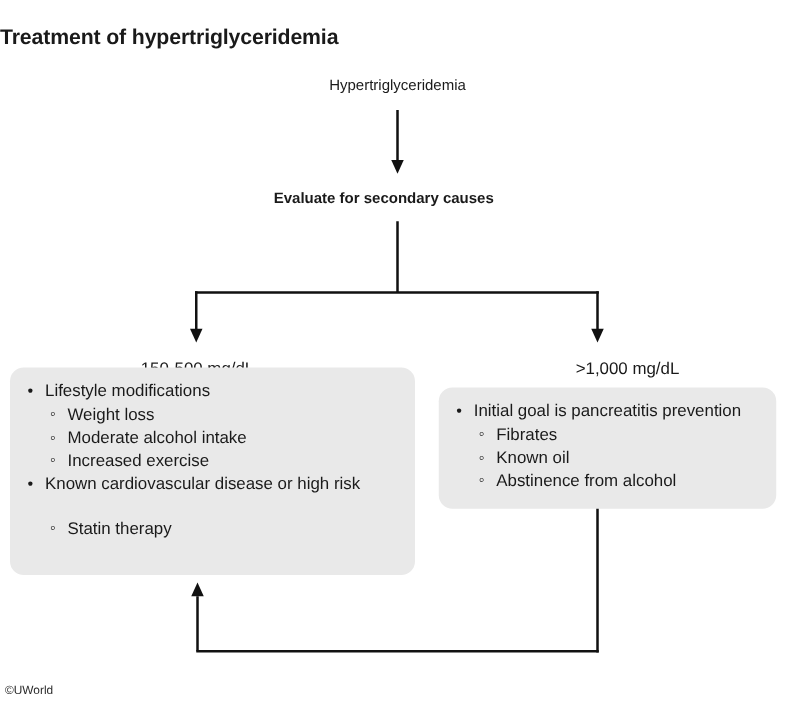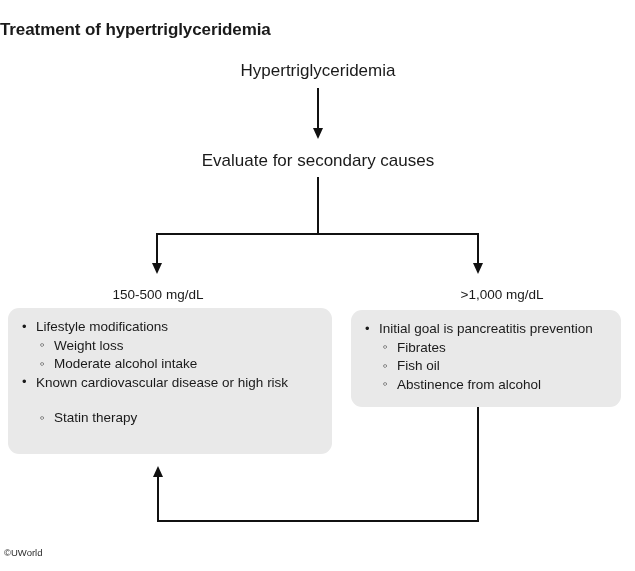--- a/index.html
+++ b/index.html
@@ -26,21 +26,21 @@
     top: 20px;
     width: 635px;
     text-align: left;
     font-size: 17px;
     font-weight: bold;
     letter-spacing: -0.1px;
   }
   .node-text {
     position: absolute;
     text-align: center;
-    font-size: 17px;
+    font-size: 12px;
     white-space: nowrap;
     transform: translateX(-50%);
   }
   .branch-label {
     position: absolute;
     text-align: center;
     font-size: 13.5px;
     white-space: nowrap;
     transform: translateX(-50%);
   }
@@ -137,50 +137,51 @@
 
 <div id="canvas">
 
   <div class="title">Treatment of hypertriglyceridemia</div>
 
   <div class="node-text" style="left:318px; top:61px;">Hypertriglyceridemia</div>
 
   <div class="vline" style="left:317px; top:88px; height:42px;"></div>
   <div class="arrow-down" style="left:318px; top:128px;"></div>
 
-  <div class="node-text" style="left:318px; top:151px;">Evaluate for secondary causes</div>
+  <div class="node-text" style="left:307px; top:151px;font-weight:bold;">Evaluate for secondary causes</div>
 
   <div class="vline" style="left:317px; top:177px; height:57px;"></div>
   <div class="hline" style="left:156px; top:233px; width:323px;"></div>
 
   <div class="vline" style="left:156px; top:233px; height:32px;"></div>
   <div class="arrow-down" style="left:157px; top:263px;"></div>
 
   <div class="vline" style="left:477px; top:233px; height:32px;"></div>
   <div class="arrow-down" style="left:478px; top:263px;"></div>
 
   <div class="branch-label" style="left:158px; top:287px;">150-500 mg/dL</div>
 
   <div class="branch-label" style="left:478px; top:287px;margin-left:24px;">&gt;1,000 mg/dL</div>
 
-  <div class="panel" style="left:8px; top:308px; width:324px; height:146px;">
+  <div class="panel" style="left:8px; top:294px; width:324px; height:166px;">
     <ul>
       <li class="lvl1">Lifestyle modifications</li>
       <li class="lvl2">Weight loss</li>
       <li class="lvl2">Moderate alcohol intake</li>
+      <li class="lvl2">Increased exercise</li>
       <li class="lvl1">Known cardiovascular disease or high risk</li>
       <li class="lvl2 gap-top">Statin therapy</li>
     </ul>
   </div>
 
   <div class="panel" style="left:351px; top:310px; width:270px; height:97px;">
     <ul>
       <li class="lvl1">Initial goal is pancreatitis prevention</li>
       <li class="lvl2">Fibrates</li>
-      <li class="lvl2">Fish oil</li>
+      <li class="lvl2">Known oil</li>
       <li class="lvl2">Abstinence from alcohol</li>
     </ul>
   </div>
 
   <div class="vline" style="left:477px; top:407px; height:115px;"></div>
 
   <div class="hline" style="left:157px; top:520px; width:322px;"></div>
 
   <div class="vline" style="left:157px; top:477px; height:44px;"></div>
   <div class="arrow-up" style="left:158px; top:466px;"></div>

